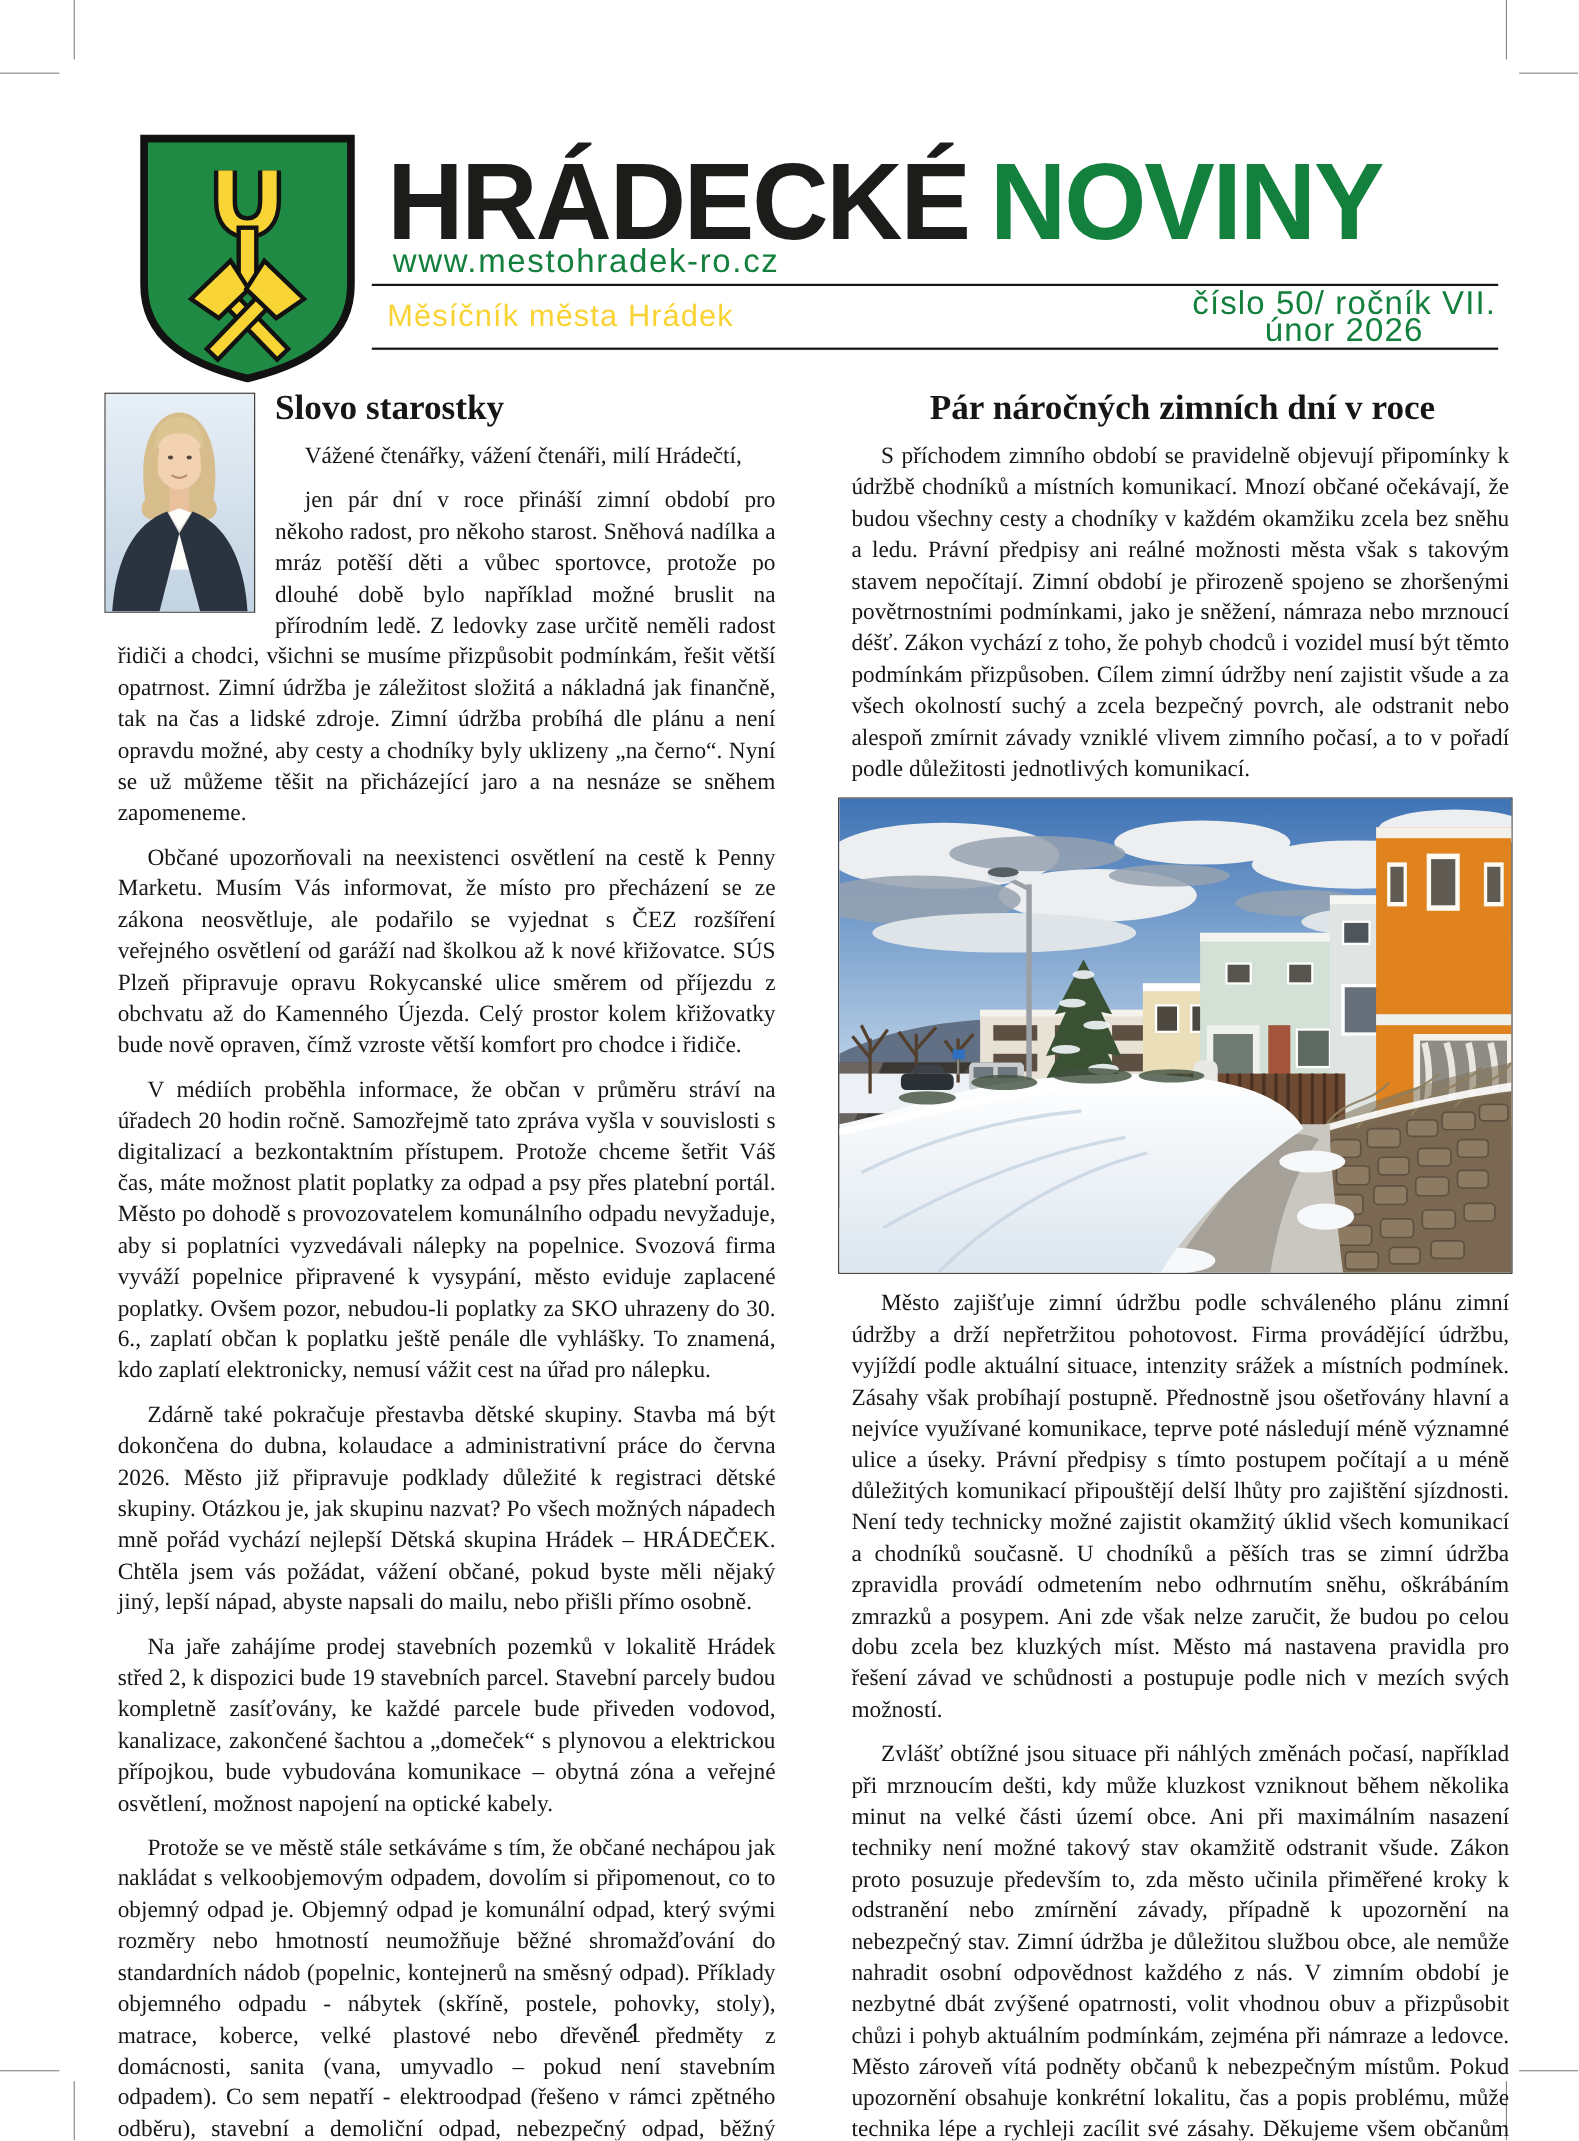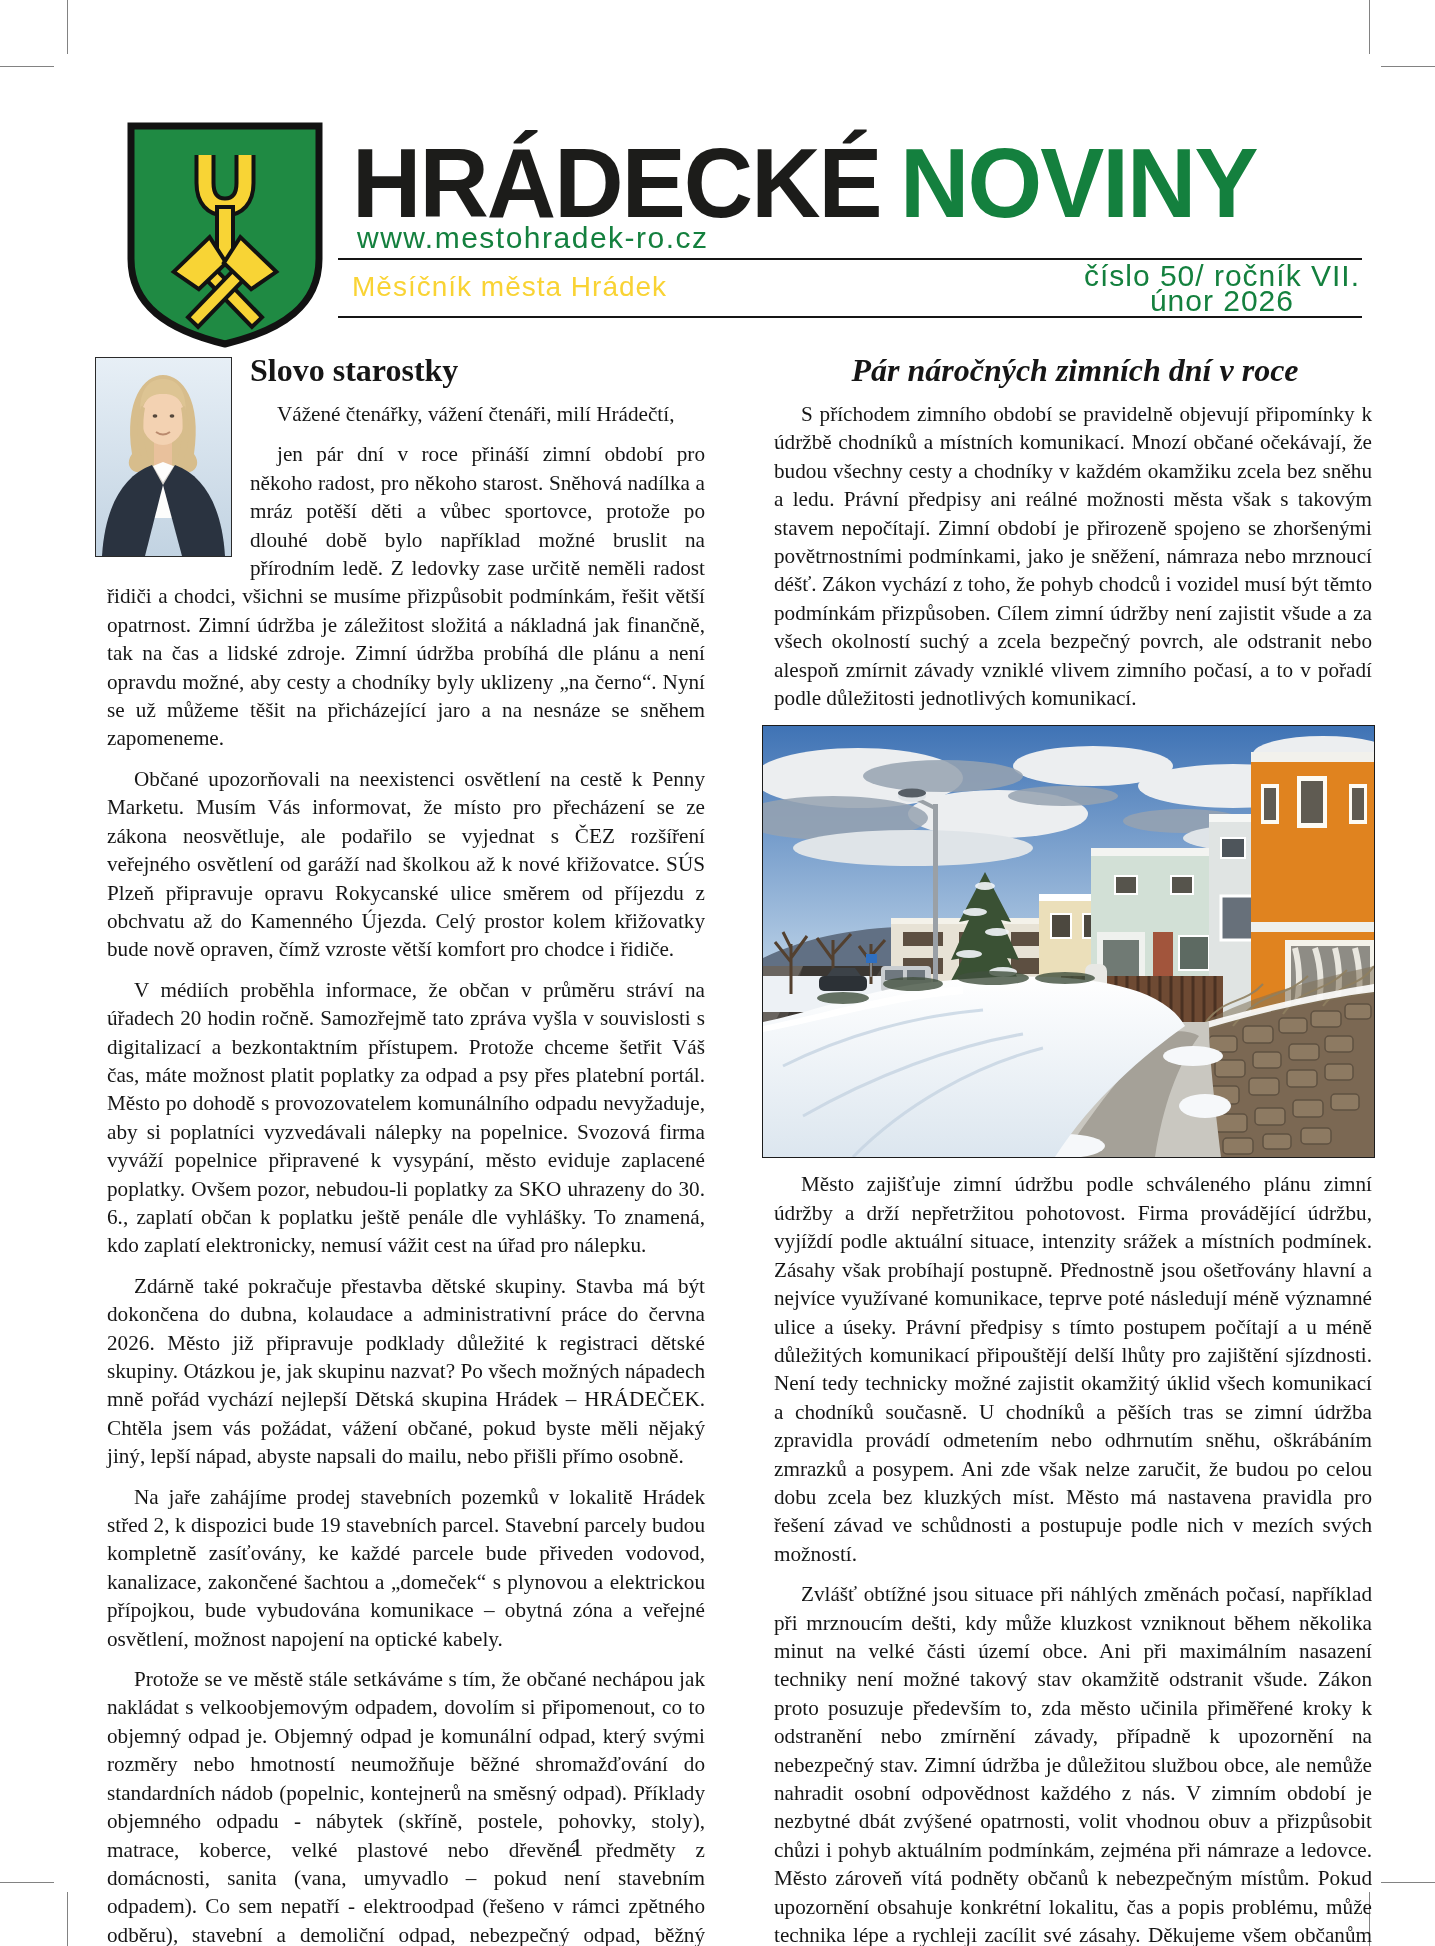--- a/index.html
+++ b/index.html
@@ -22,21 +22,21 @@
         font-size:28px;line-height:48px;color:#f9d334;letter-spacing:1px;font-weight:400;}
   .issue{position:absolute;right:75px;top:263px;text-align:center;font-family:"Liberation Sans",sans-serif;
         font-size:30px;line-height:25px;color:#14803e;letter-spacing:1px;}
   
   .col{position:absolute;top:352px;width:622px;font-size:21.2px;line-height:28.4px;
         text-align:justify;hyphens:auto;}
   .col-left{left:95px;} .col-right{left:762px;}
   .para{margin:12px;text-indent:27px;}
   .article-title{font-family:"Liberation Serif",serif;font-weight:700;font-size:32px;
         line-height:36px;margin:0 0 8px 4px;text-indent:0;}
-  .centered{text-align:center;margin-bottom:4px;font-style:italic;}
+  .centered{text-align:center;margin-bottom:4px;}
   .portrait{float:left;width:135px;height:198px;margin:5px 18px 6px 0;border:1px solid #2a2a2a;}
   .portrait svg{display:block;}
   .winter-figure{margin:13px 0 11px 0;width:611px;border:1px solid #1c1c1c;line-height:0;}
   .signature{font-style:italic;text-align:right;margin-top:5px;}
   .pagenum{position:absolute;left:552px;top:1833px;width:50px;text-align:center;font-size:26px;}
 </style>
 </head>
 <body>
 
 <div class="page">

